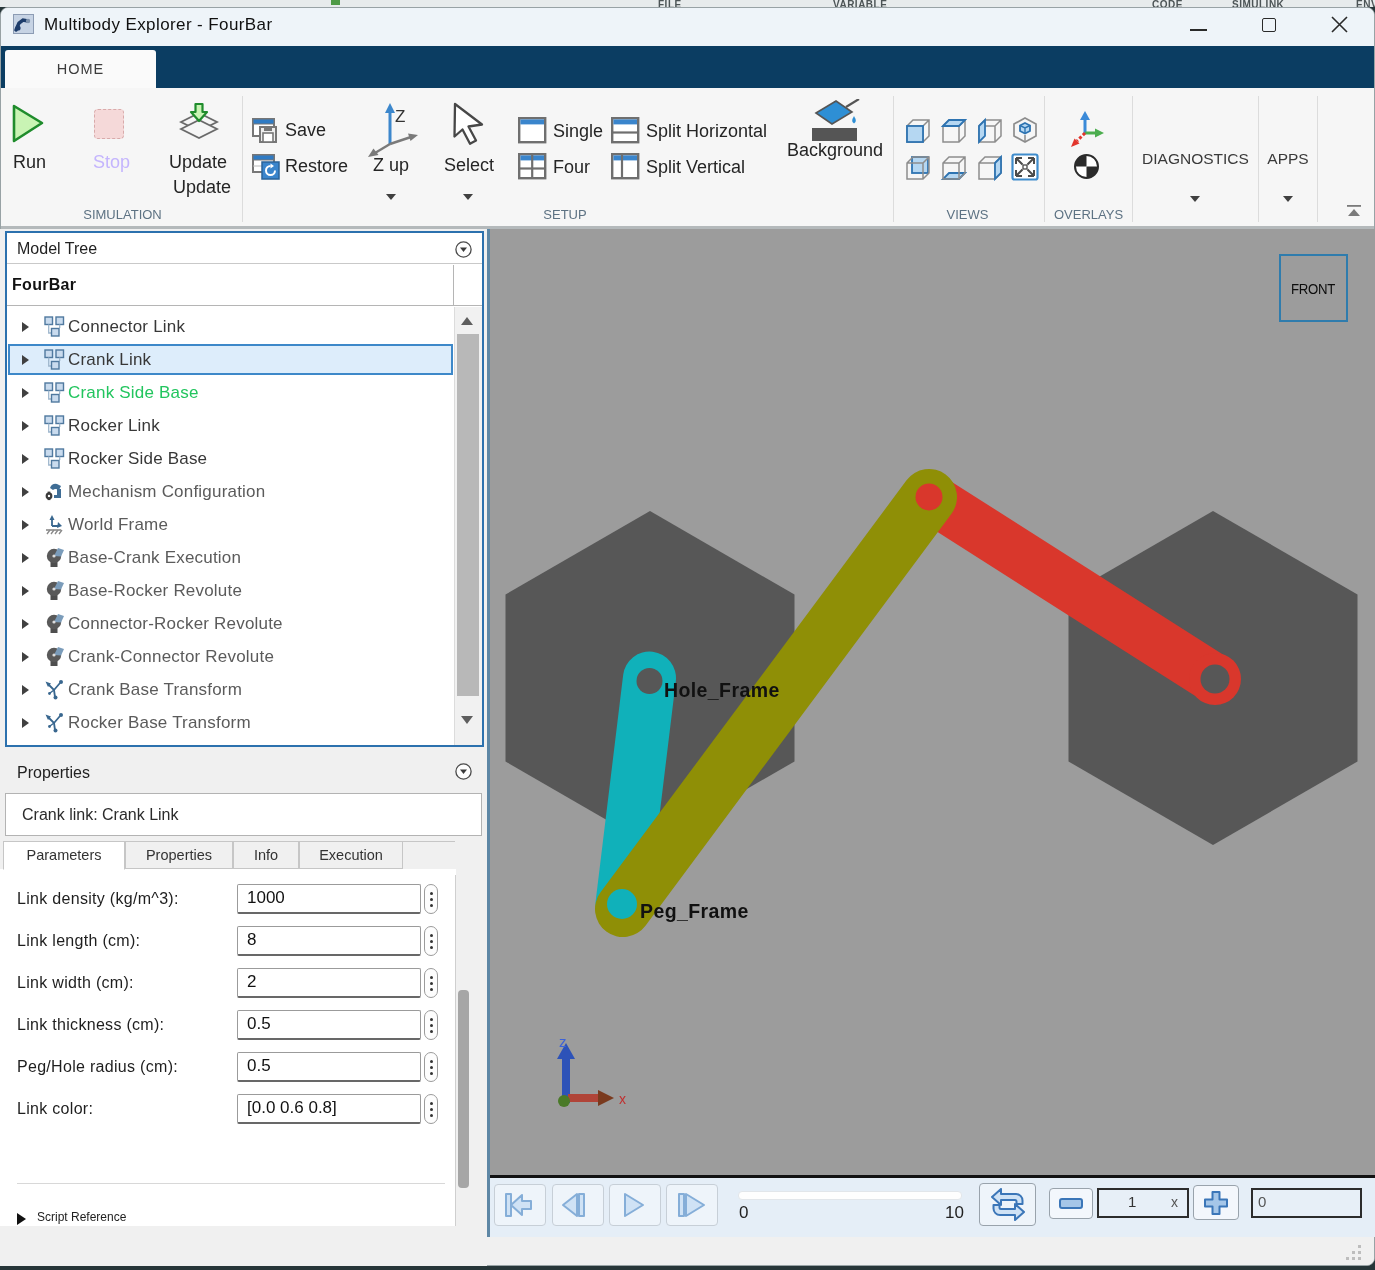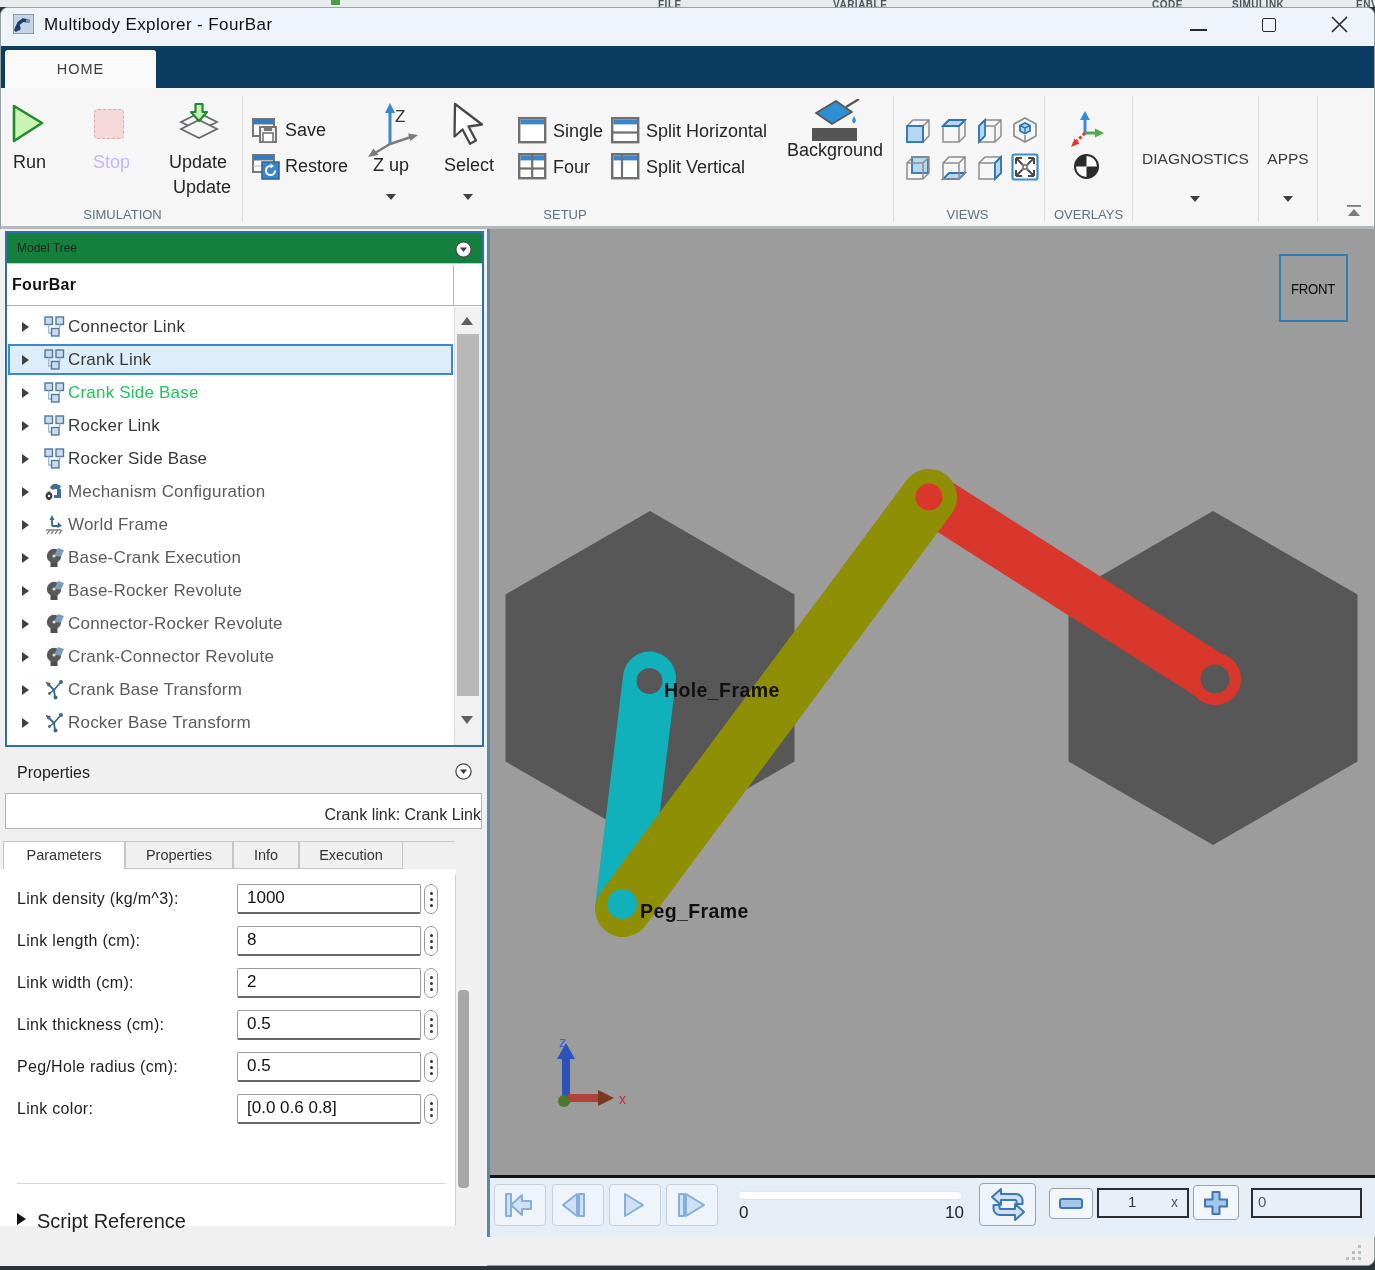--- a/index.html
+++ b/index.html
@@ -14,30 +14,30 @@
   #tabband { left:1px; top:46px; width:1373px; height:42px; background:#0b3d62; }
   #hometab { left:5px; top:50px; width:151px; height:38px; background:#fafafa; border-radius:3px 3px 0 0; text-align:center; line-height:38px; font-size:14.5px; color:#3c3c3c; letter-spacing:1px; }
   #ribbon { left:1px; top:88px; width:1373px; height:138px; background:#f6f6f6; }
   #ribline { left:1px; top:226px; width:1373px; height:3px; background:#b4b9bb; }
   .sep { position:absolute; top:96px; width:1px; height:126px; background:#dcdcdc; }
   .seclab { position:absolute; top:207px; font-size:13px; color:#5d7283; text-align:center; white-space:nowrap; }
   .riblab { position:absolute; font-size:18px; color:#252525; white-space:nowrap; }
   .ddown { position:absolute; width:0; height:0; border-left:5px solid transparent; border-right:5px solid transparent; border-top:6px solid #404040; }
   #leftcol { left:0; top:229px; width:487px; height:1037px; background:#f0f0f0; }
   #treepanel { left:5px; top:231px; width:479px; height:516px; background:#fff; border:2px solid #2c71ae; }
-  #treehdr { left:7px; top:233px; width:475px; height:31px; background:#15803d; border-bottom:1px solid #c9c9c9; font-size:12px; color:#222; line-height:31px; padding-left:10px; }
+  #treehdr { left:7px; top:233px; width:475px; height:31px; background:#ffffff; border-bottom:1px solid #c9c9c9; font-size:16px; color:#222; line-height:31px; padding-left:10px; }
   #fourbar { left:7px; top:265px; width:475px; height:41px; background:#fff; border-bottom:1px solid #b5b5b5; font-size:16px; letter-spacing:0.3px; font-weight:bold; color:#111; line-height:40px; padding-left:5px; }
   .treerow { position:absolute; left:7px; width:446px; height:33px; }
   .treerow .lab { position:absolute; left:61px; top:6px; font-size:17px; letter-spacing:0.2px; color:#5b5b5b; white-space:nowrap; }
   .arr { position:absolute; left:15px; top:11px; width:0; height:0; border-top:5px solid transparent; border-bottom:5px solid transparent; border-left:7px solid #404040; }
   .ticon { position:absolute; left:37px; top:5px; }
   #selrow { left:8px; top:344px; width:445px; height:31px; background:#ddedfb; border:2px solid #3d88c9; }
   #treescroll { left:454px; top:307px; width:28px; height:438px; background:#f1f1f1; border-left:1px solid #dcdcdc; }
   #proplabel { left:17px; top:764px; font-size:16px; color:#222; }
-  #propbox { left:5px; top:793px; width:477px; height:36px; background:#fff; border:1px solid #b3b3b3; font-size:16px; color:#2b2b2b; line-height:41px; padding-left:16px;text-align:right; }
+  #propbox { left:5px; top:793px; width:477px; height:43px; background:#fff; border:1px solid #b3b3b3; font-size:16px; color:#2b2b2b; line-height:41px; padding-left:16px; }
   .ptab { position:absolute; top:841px; height:28px; font-size:14.5px; color:#333; text-align:center; line-height:26px; background:#f0f0f0; border:1px solid #c6c6c6; }
   .frow { position:absolute; left:0; width:415px; height:30px; }
   .frow .flab { position:absolute; left:17px; top:6px; font-size:16px; letter-spacing:0.3px; color:#1e1e1e; white-space:nowrap; }
   .finput { position:absolute; left:237px; top:0; width:184px; height:30px; background:#fff; border:1px solid #9b9b9b; border-bottom:2px solid #686868; border-radius:2px; font-size:17px; color:#111; line-height:26px; padding-left:9px; }
   .fdots { position:absolute; left:424px; top:0; width:14px; height:30px; background:#fdfdfd; border:1px solid #9b9b9b; border-radius:7px; }
   .fdots i { position:absolute; left:4.5px; width:3px; height:3px; background:#333; border-radius:50%; }
   #vsplit { left:487px; top:229px; width:3px; height:1008px; background:#5e87a5; }
   #viewport { left:490px; top:229px; width:885px; height:946px; background:#9c9c9c; overflow:hidden; }
   #vpline { left:490px; top:1175px; width:885px; height:3px; background:#131313; }
   #playbar { left:490px; top:1178px; width:885px; height:59px; background:#e5eef7; }
@@ -428,21 +428,21 @@
   <span class="fdots">
       <i style="top:7px"></i>
       <i style="top:13px"></i>
       <i style="top:19px"></i>
     </span>
   </div>
 <div class="abs" style="left:455px;top:875px;width:1px;height:351px;background:#cfcfcf"></div>
 <div class="abs" style="left:458px;top:990px;width:11px;height:198px;background:#a6a6a6;border-radius:4px"></div>
 <div class="abs" style="left:17px;top:1183px;width:428px;height:1px;background:#d8d8d8"></div>
 <div class="abs" style="left:17px;top:1213px;width:0;height:0;border-top:6px solid transparent;border-bottom:6px solid transparent;border-left:9px solid #111"></div>
-<div class="abs" style="left:37px;top:1210px;font-size:20px;color:#222">Script Reference</div>
+<div class="abs" style="left:37px;top:1210px;font-size:12px;color:#222">Script Reference</div>
 
 <div class="abs" id="vsplit"></div>
 <div class="abs" id="viewport">
   <svg width="885" height="946" viewBox="0 0 885 946" style="position:absolute;left:0;top:0">
     <polygon points="160,282 304.5,365.5 304.5,532.5 160,616 15.5,532.5 15.5,365.5" fill="#575757"></polygon>
     <polygon points="723,282 867.5,365.5 867.5,532.5 723,616 578.5,532.5 578.5,365.5" fill="#575757"></polygon>
     <line x1="439" y1="268" x2="725" y2="450" stroke="#d9372c" stroke-width="50" stroke-linecap="round"></line>
     <circle cx="725" cy="450" r="26" fill="#d9372c"></circle>
     <circle cx="725" cy="450" r="14.5" fill="#575757"></circle>
     <line x1="159.5" y1="449" x2="132" y2="675" stroke="#10b1ba" stroke-width="53" stroke-linecap="round"></line>

